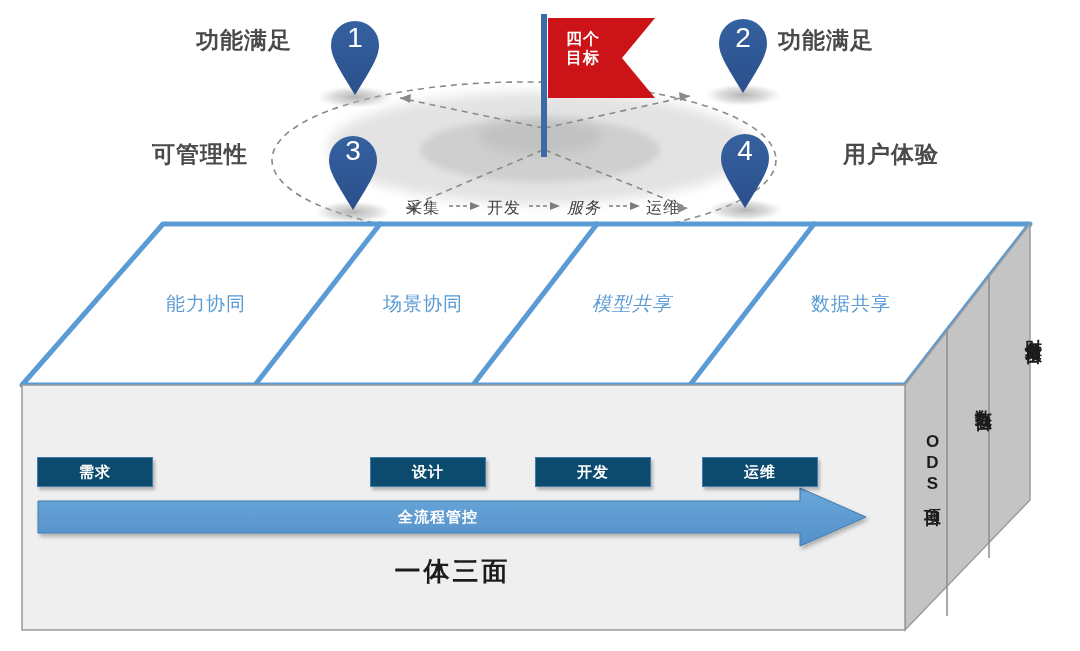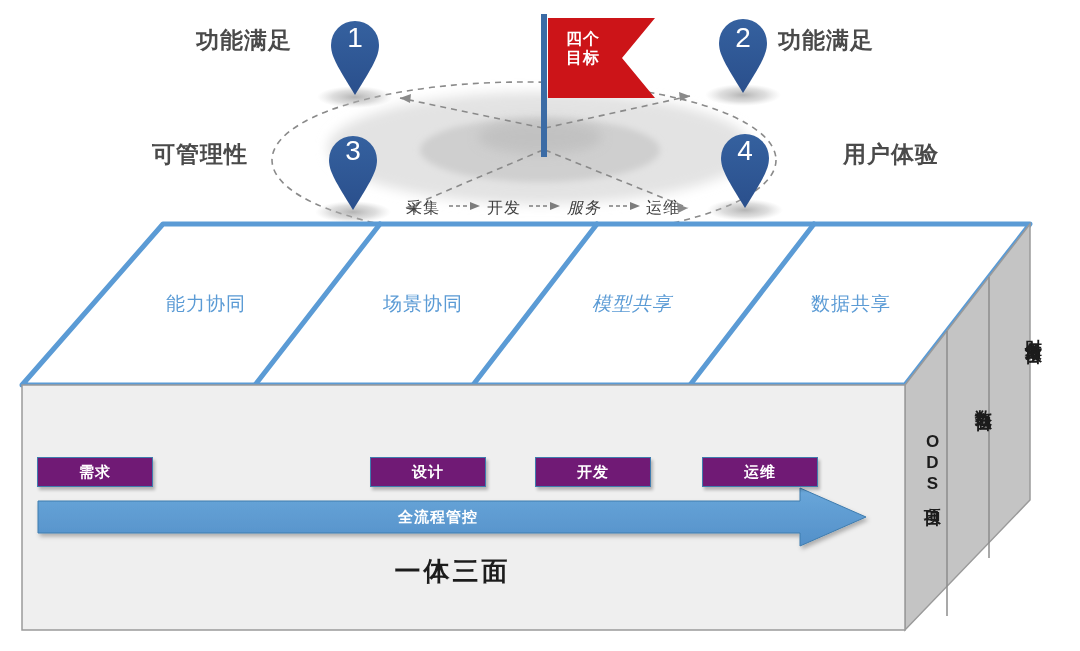--- a/index.html
+++ b/index.html
@@ -95,21 +95,21 @@
   }
   #side-label-0{left:921px;top:432px;}
   #side-label-1{left:972px;top:396px;}
   #side-label-2{left:1022px;top:325px;}
 
   
   .stage-btn{
     position:absolute;
     top:457px;
     height:28px;
-    background:#701a75;
+    background:#0c4a6e;
     border:1px solid #3f7cae;
     box-shadow:2px 3px 3px rgba(0,0,0,0.25);
     color:#ffffff;
     font-size:15px;
     font-weight:bold;
     line-height:28px;
     text-align:center;
     letter-spacing:1px;
   }
   #stage-btn-0{left:37px;width:114px;}

